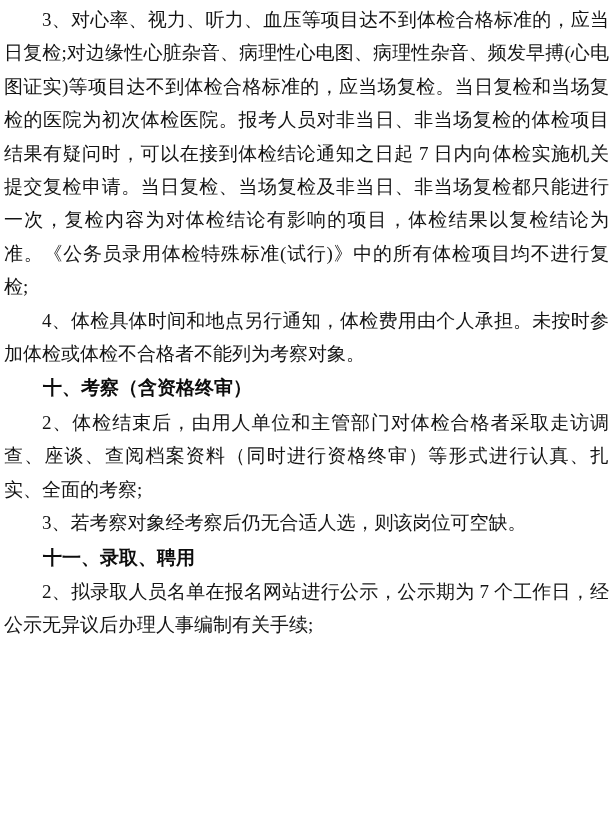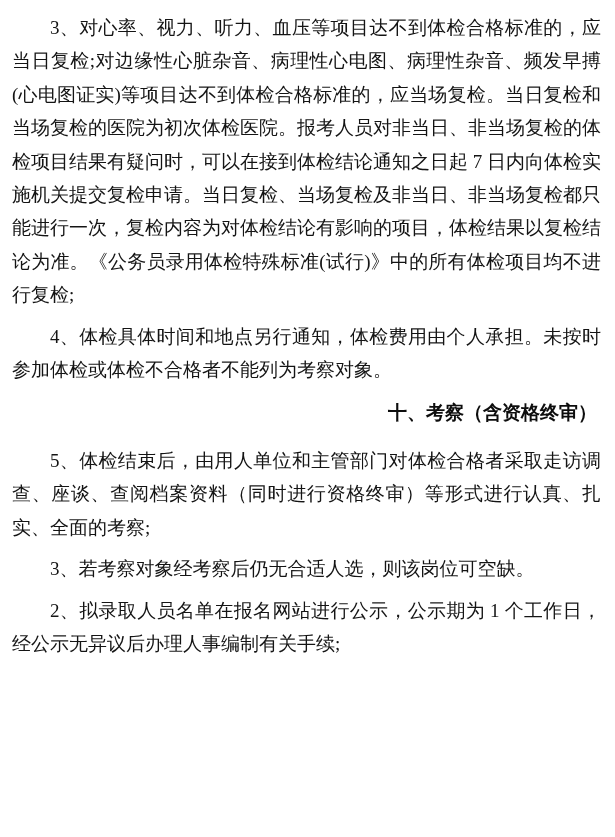--- a/index.html
+++ b/index.html
@@ -18,38 +18,39 @@
     height: 837px;
     padding: 3px 6px 0 4px;
     font-family: "Liberation Serif", "DejaVu Serif", serif;
     font-size: 19px;
     line-height: 33.4px;
     color: #141414;
     text-align: justify;
     text-justify: inter-character;
   }
   .doc p {
-    margin: 8px;
+    margin: 0;
     text-indent: 2em;
   }
   .doc h2 {
-    margin: 12px;
+    margin: 1px;
     font-size: 19px;
     line-height: 33.4px;
     font-weight: 700;
     text-indent: 2em;
-    font-family: Liberation Mono, monospace;
+    font-family: Liberation Sans, sans-serif;
     color: #0d0d0d;
-    text-align: right;
+    text-align: left;
   }
 </style>
 </head>
 <body>
 
 <div class="doc">
   <p>3、对心率、视力、听力、血压等项目达不到体检合格标准的，应当日复检;对边缘性心脏杂音、病理性心电图、病理性杂音、频发早搏(心电图证实)等项目达不到体检合格标准的，应当场复检。当日复检和当场复检的医院为初次体检医院。报考人员对非当日、非当场复检的体检项目结果有疑问时，可以在接到体检结论通知之日起 7 日内向体检实施机关提交复检申请。当日复检、当场复检及非当日、非当场复检都只能进行一次，复检内容为对体检结论有影响的项目，体检结果以复检结论为准。《公务员录用体检特殊标准(试行)》中的所有体检项目均不进行复检;</p>
   <p>4、体检具体时间和地点另行通知，体检费用由个人承担。未按时参加体检或体检不合格者不能列为考察对象。</p>
   <h2>十、考察（含资格终审）</h2>
-  <p>5、体检结束后，由用人单位和主管部门对体检合格者采取走访调查、座谈、查阅档案资料（同时进行资格终审）等形式进行认真、扎实、全面的考察;</p>
+  <p>2、体检结束后，由用人单位和主管部门对体检合格者采取走访调查、座谈、查阅档案资料（同时进行资格终审）等形式进行认真、扎实、全面的考察;</p>
   <p>3、若考察对象经考察后仍无合适人选，则该岗位可空缺。</p>
-  <p>2、拟录取人员名单在报名网站进行公示，公示期为 1 个工作日，经公示无异议后办理人事编制有关手续;</p>
+  <h2>十一、录取、聘用</h2>
+  <p>2、拟录取人员名单在报名网站进行公示，公示期为 7 个工作日，经公示无异议后办理人事编制有关手续;</p>
 
 </div>
 
 </body></html>

